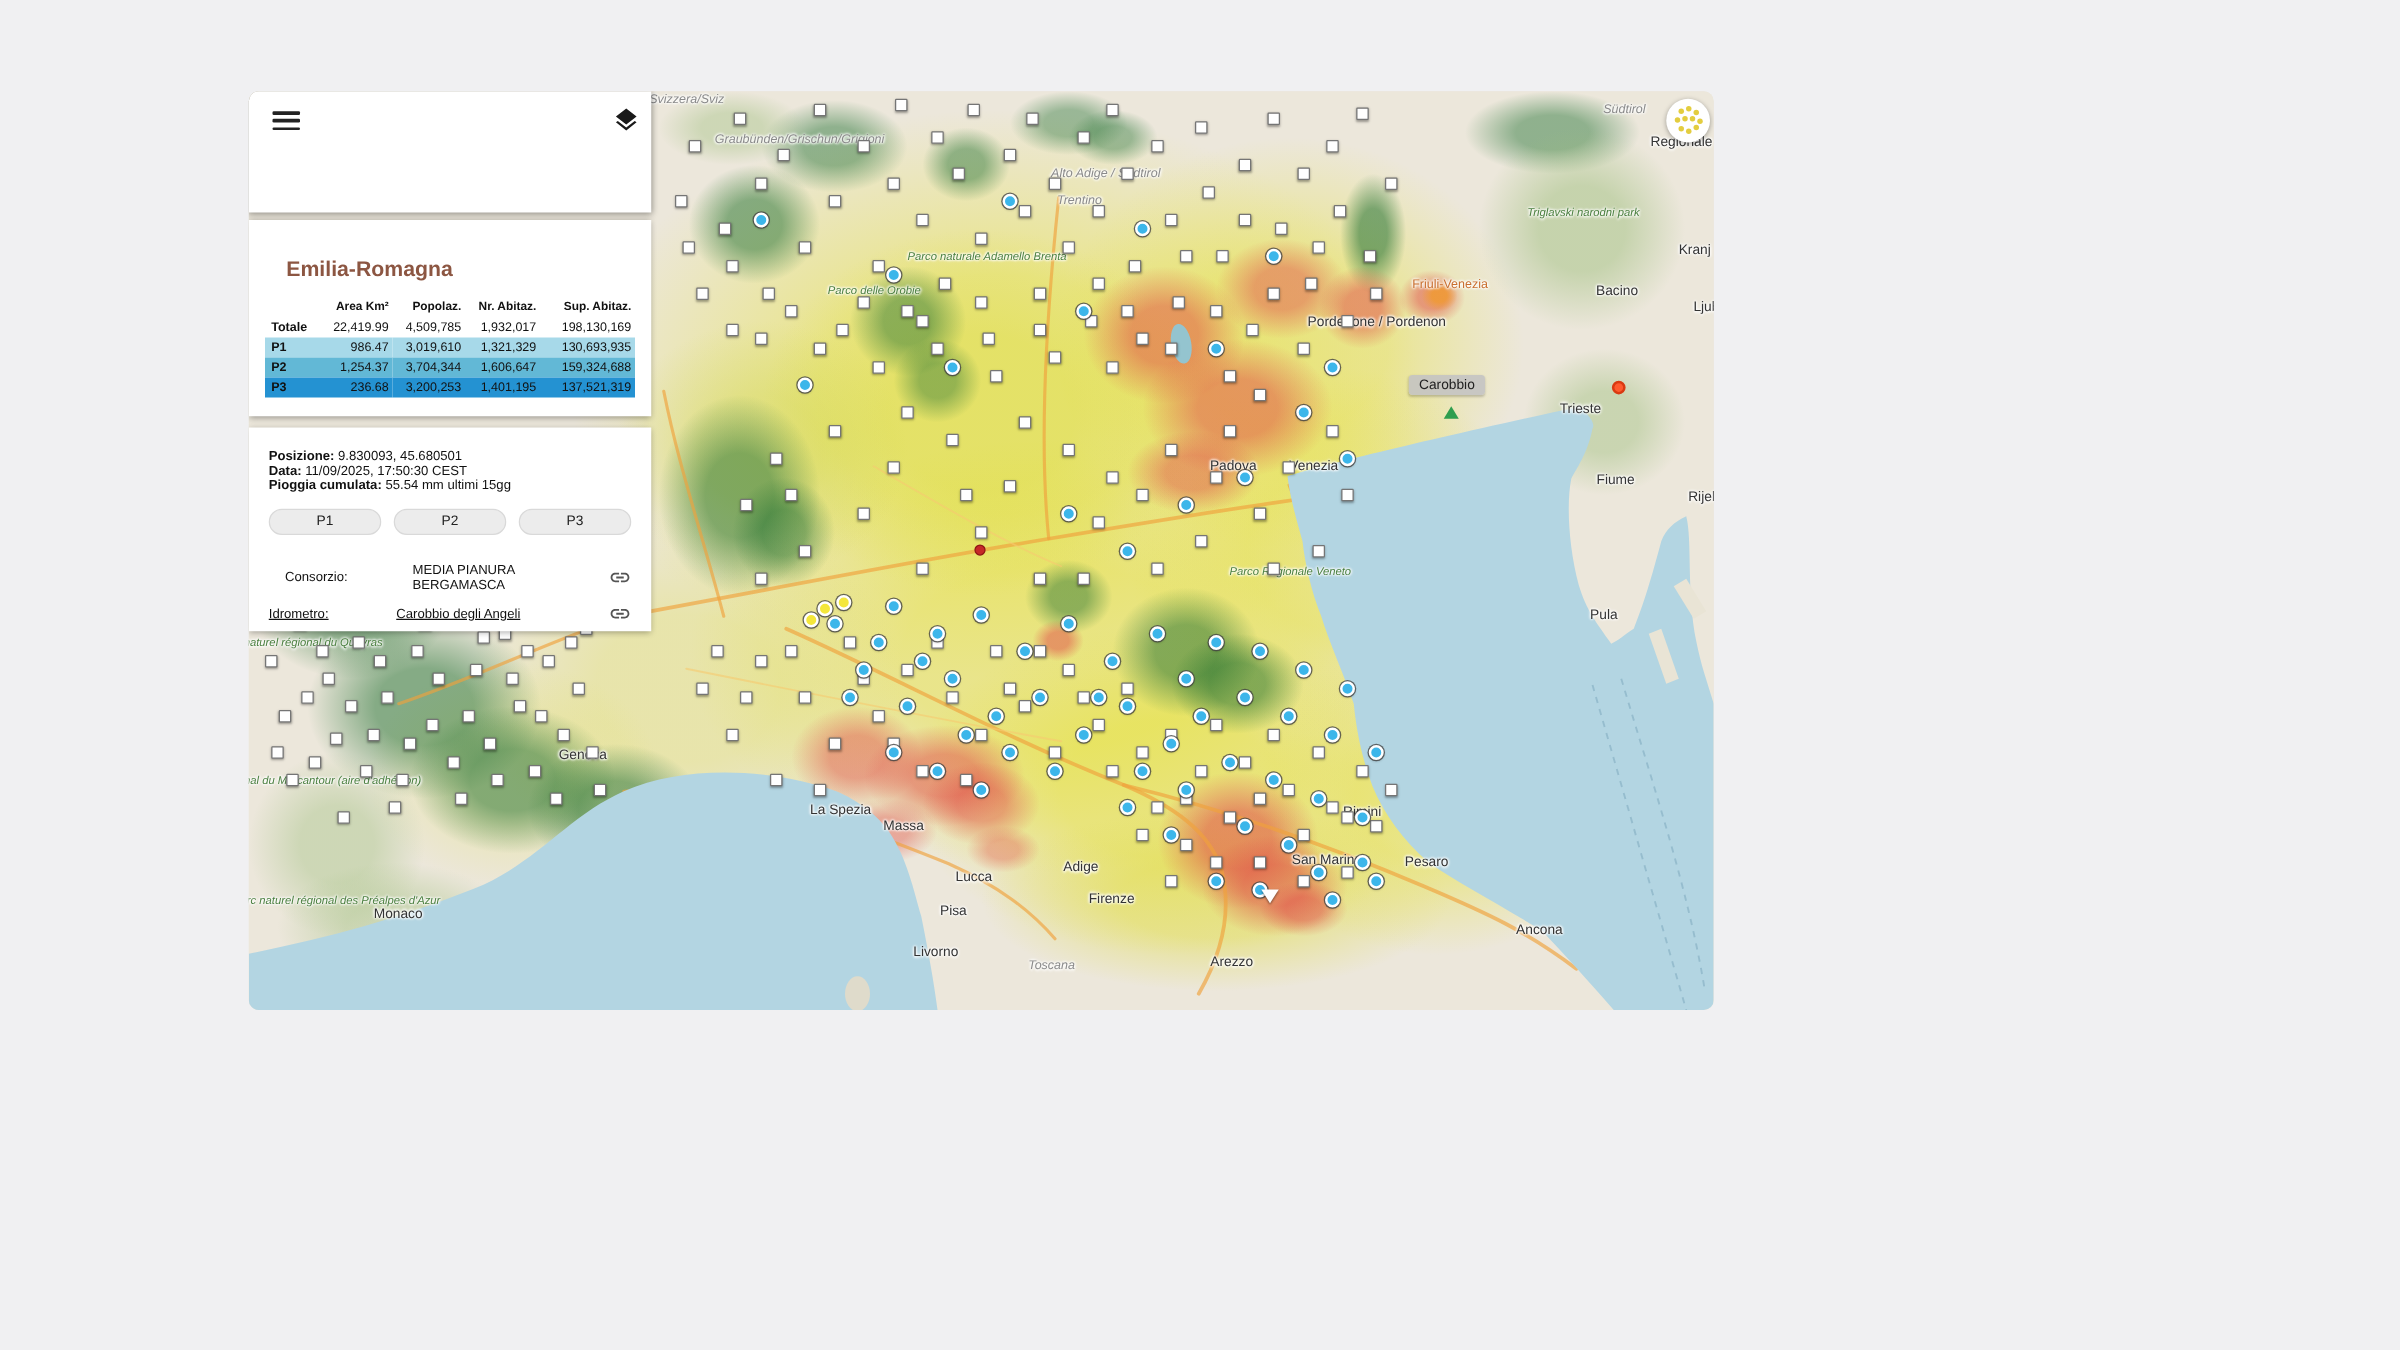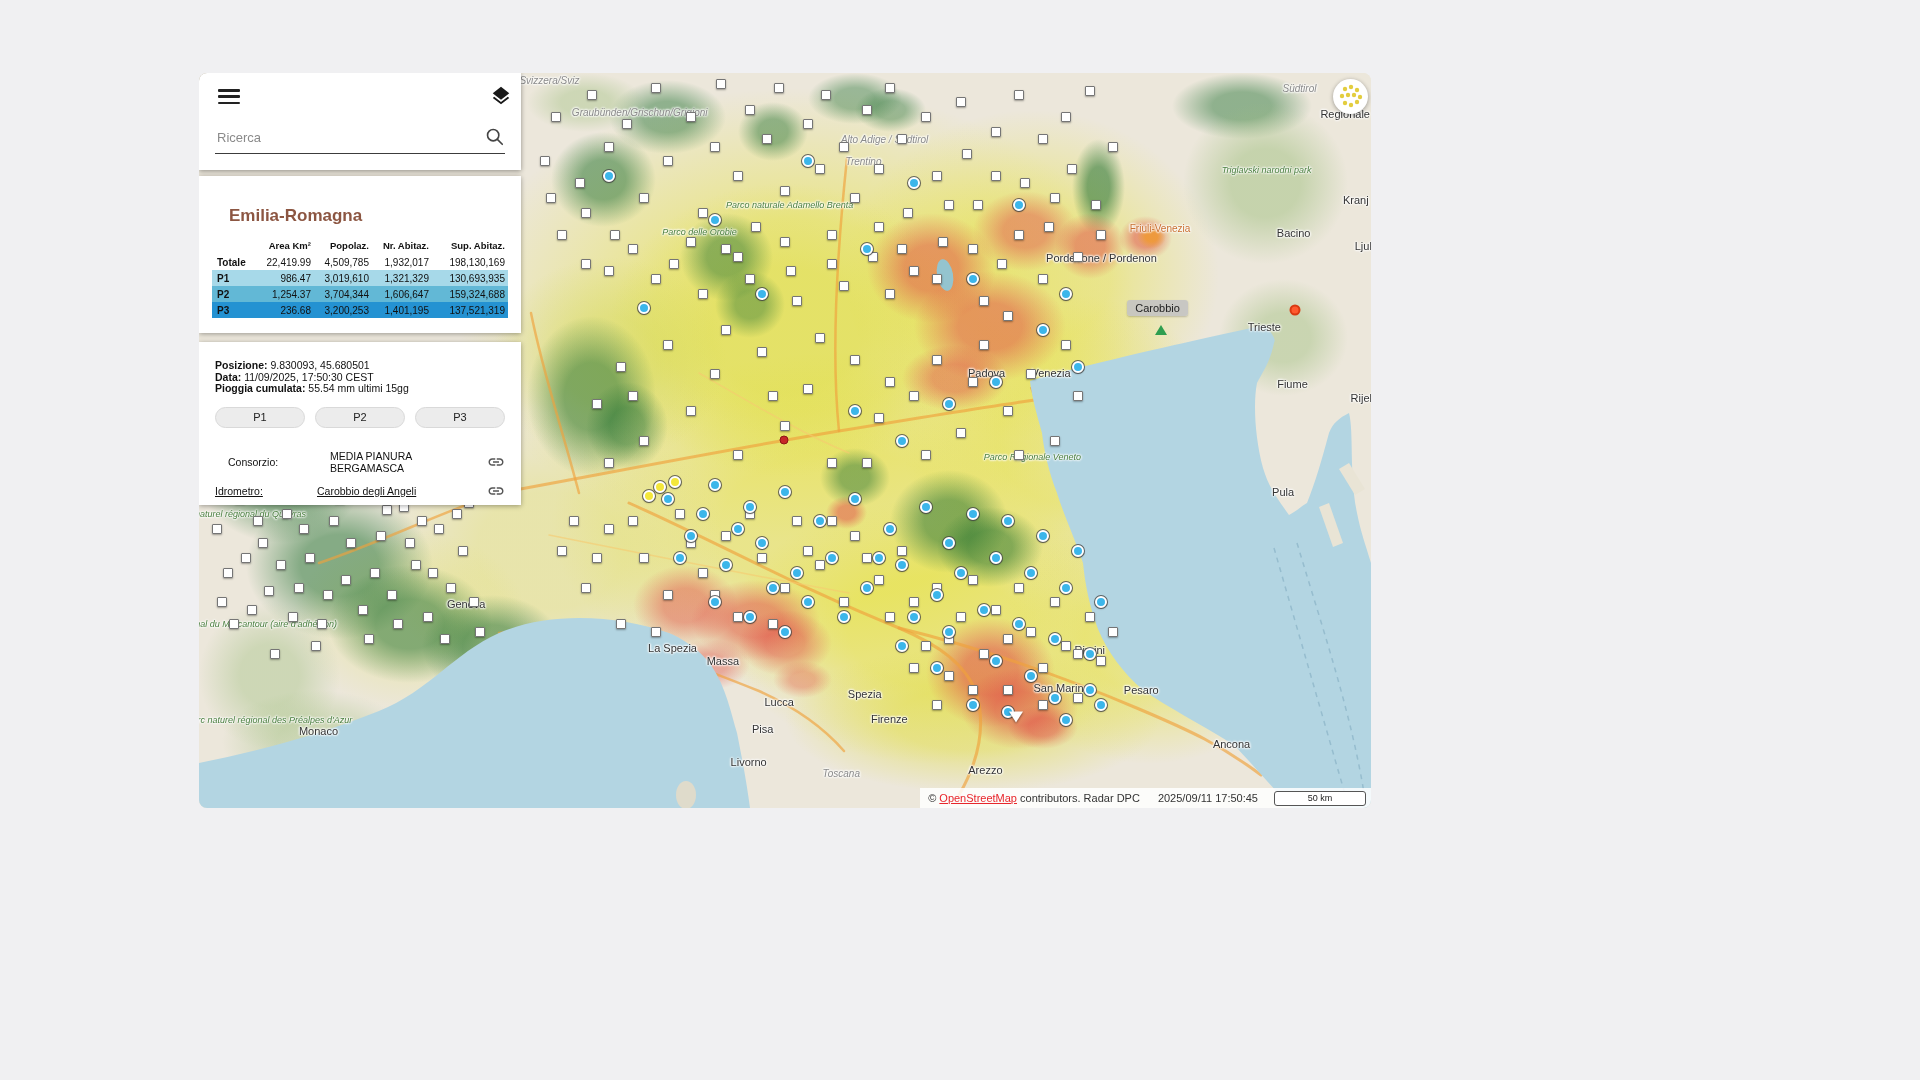--- a/index.html
+++ b/index.html
@@ -185,21 +185,21 @@
       <div class="lbl place" style="left: 99.3%; top: 44.2%;">Rijek</div>
       <div class="lbl place" style="left: 92.5%; top: 57%;">Pula</div>
       <div class="lbl place" style="left: 10.2%; top: 89.5%;">Monaco</div>
       <div class="lbl park" style="left: 6%; top: 88%;">Parc naturel régional des Préalpes d'Azur</div>
       <div class="lbl park" style="left: 3.5%; top: 60%;">Parc naturel régional du Queyras</div>
       <div class="lbl park" style="left: 4%; top: 75%;">Parc national du Mercantour (aire d'adhésion)</div>
       <div class="lbl place" style="left: 22.8%; top: 72.3%;">Genova</div>
       <div class="lbl place" style="left: 40.4%; top: 78.2%;">La Spezia</div>
       <div class="lbl place" style="left: 44.7%; top: 80%;">Massa</div>
       <div class="lbl place" style="left: 49.5%; top: 85.6%;">Lucca</div>
-      <div class="lbl place" style="left: 56.8%; top: 84.5%;">Spezia</div>
+      <div class="lbl place" style="left: 56.8%; top: 84.5%;">Adige</div>
       <div class="lbl place" style="left: 58.9%; top: 87.9%;">Firenze</div>
       <div class="lbl place" style="left: 48.1%; top: 89.3%;">Pisa</div>
       <div class="lbl place" style="left: 46.9%; top: 93.7%;">Livorno</div>
       <div class="lbl region" style="left: 54.8%; top: 95.2%;">Toscana</div>
       <div class="lbl place" style="left: 67.1%; top: 94.8%;">Arezzo</div>
       <div class="lbl place" style="left: 88.1%; top: 91.3%;">Ancona</div>
       <div class="lbl place" style="left: 80.4%; top: 83.9%;">Pesaro</div>
       <div class="lbl place" style="left: 73.6%; top: 83.7%;">San Marino</div>
       <div class="lbl place" style="left: 76%; top: 78.5%;">Rimini</div>
       <div class="lbl place" style="left: 67.2%; top: 40.8%;">Padova</div>
@@ -501,47 +501,31 @@
       <div class="mk yc" style="left: 40.6%; top: 55.6%;"></div>
       <div class="mk yc" style="left: 38.4%; top: 57.6%;"></div>
       <div class="mk red-dot" style="left: 49.9%; top: 49.9%;"></div>
       <div class="mk red-circle" style="left: 93.5%; top: 32.2%;"></div>
       <div class="mk tri-green" style="left: 82.1%; top: 35%;"></div>
       <div class="mk tri-white" style="left: 69.7%; top: 87.6%;"></div>
     </div>
 
   <div class="realtime-chip">Carobbio</div>
 
-  <div class="attrib">
-    <span><span>©</span> <a>OpenStreetMap</a><span> contributors. Radar DPC</span></span>
-    <span class="timestamp">2025/09/11 17:50:45</span>
-    <span class="scalebar">
-        <span>50 km</span>
-      </span>
-  </div>
 
   <div class="panel-top">
     <div class="hamburger">
         <span></span>
         <span></span>
         <span></span>
       </div>
     <div class="layers-btn">
       <svg viewBox="0 0 24 24" width="22" height="22">
         <path fill="#1a1a1a" d="M11.99 18.54l-7.37-5.73L3 14.07l9 7 9-7-1.63-1.27-7.38 5.74zM12 16l7.36-5.73L21 9l-9-7-9 7 1.63 1.27L12 16z"></path>
       </svg>
-    </div>
-    <div class="search-row">
-      <input class="search-input" placeholder="Ricerca" style="">
-      <span class="search-icon">
-        <svg viewBox="0 0 22 22" width="20" height="20">
-          <circle cx="9" cy="9" r="6.2" fill="none" stroke="#444" stroke-width="1.8"></circle>
-          <line x1="13.6" y1="13.6" x2="19" y2="19" stroke="#444" stroke-width="1.8" stroke-linecap="round"></line>
-        </svg>
-      </span>
     </div>
   </div>
 
   <div class="card card1">
     <div class="region-title">Emilia-Romagna</div>
     <table class="region-table">
       <colgroup>
           <col class="c1">
           <col class="c2">
           <col class="c3">

